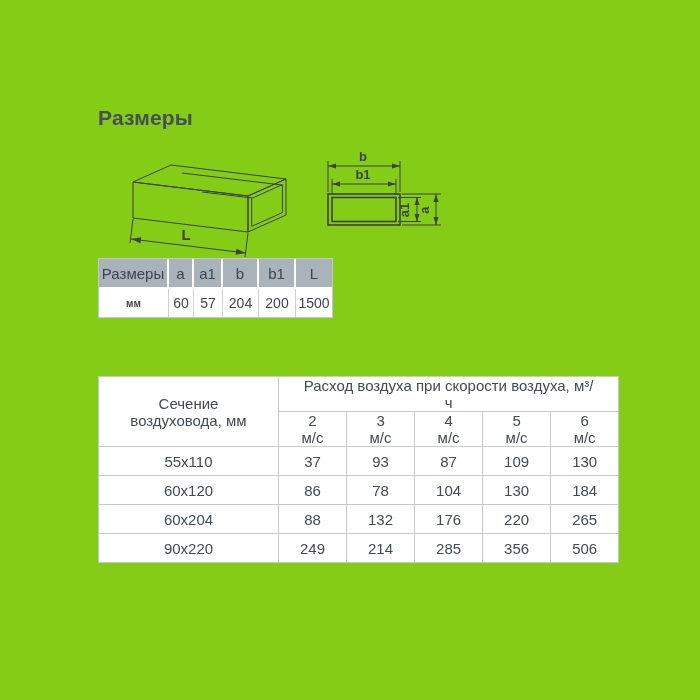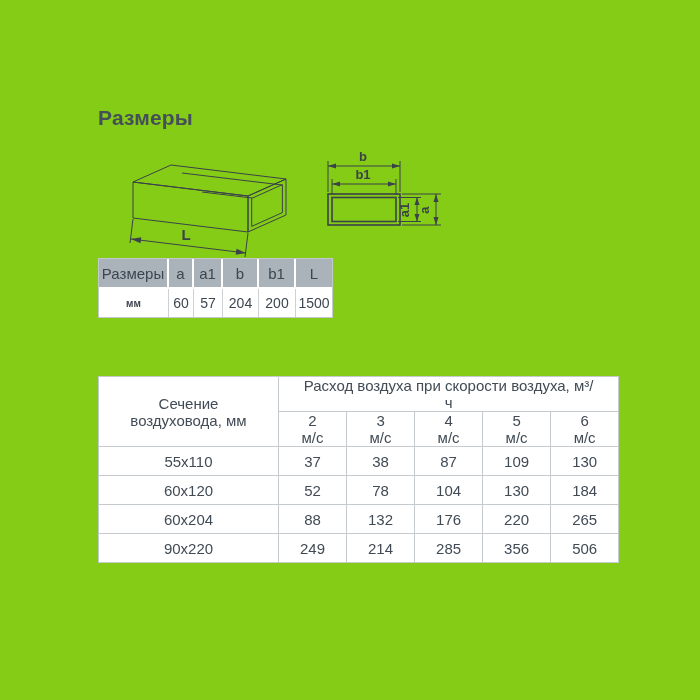--- a/index.html
+++ b/index.html
@@ -148,28 +148,28 @@
     <tr class="speed-row">
       <th>2 м/с</th>
       <th>3 м/с</th>
       <th>4 м/с</th>
       <th>5 м/с</th>
       <th>6 м/с</th>
     </tr>
     <tr class="data-row">
       <td>55x110</td>
       <td>37</td>
-      <td>38</td>
+      <td>93</td>
       <td>87</td>
       <td>109</td>
       <td>130</td>
     </tr>
     <tr class="data-row">
       <td>60x120</td>
-      <td>52</td>
+      <td>86</td>
       <td>78</td>
       <td>104</td>
       <td>130</td>
       <td>184</td>
     </tr>
     <tr class="data-row">
       <td>60x204</td>
       <td>88</td>
       <td>132</td>
       <td>176</td>

